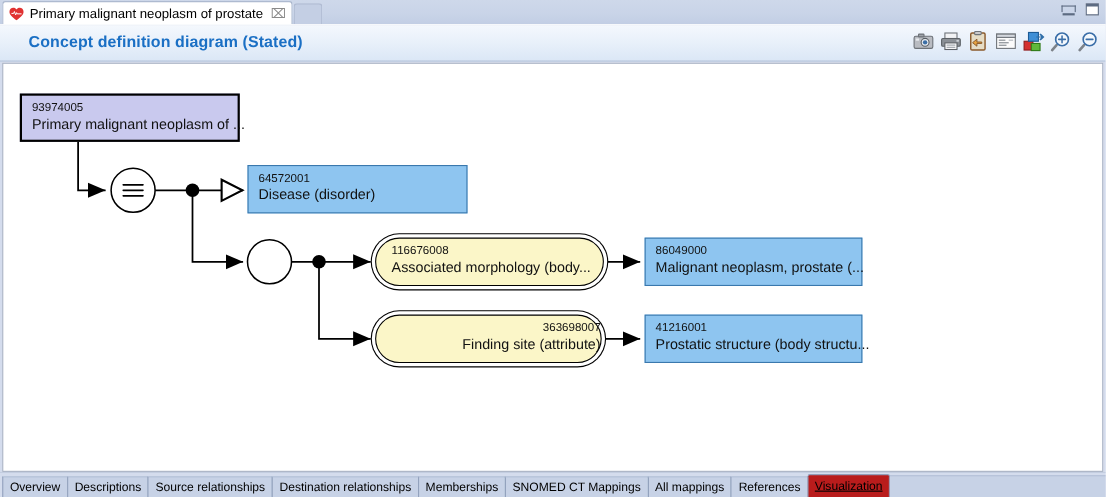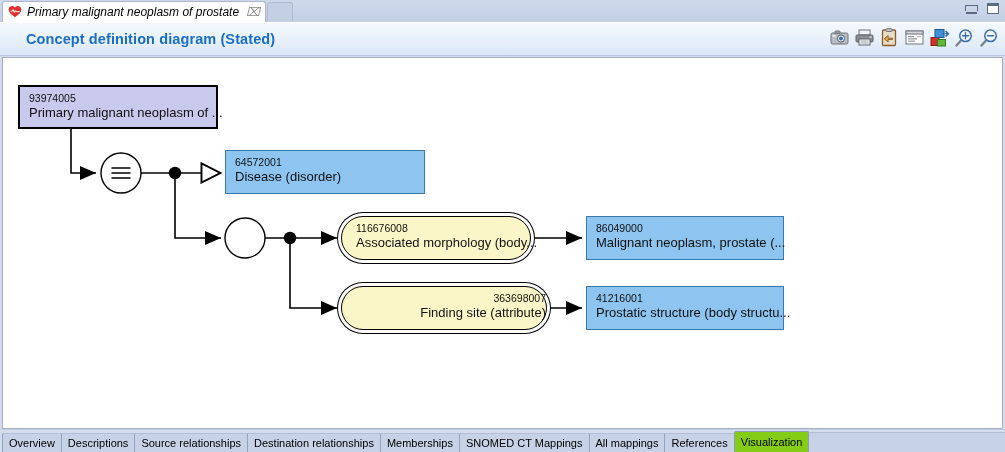--- a/index.html
+++ b/index.html
@@ -19,24 +19,23 @@
   #app {
     position: absolute; inset: 0;
     background: #d4dced;
     display: flex; flex-direction: column;
   }
 
   
   .titlebar {
     height: 22px;
     background: linear-gradient(to bottom, #ced8ea 0%, #c9d4e8 55%, #c2cee4 100%);
-    display: flex; align-items: center;
+    display: flex; align-items: flex-end;
     position: relative;
     flex: 0 0 auto;
-    font-style: italic;
   }
   .editor-tab {
     height: 21px;
     margin-left: 2px;
     padding: 0 6px 0 5px;
     background: #ffffff;
     border: 1px solid #a9b6cc;
     border-bottom: none;
     border-radius: 3px 3px 0 0;
     display: flex; align-items: center; gap: 5px;
@@ -159,26 +158,27 @@
     display: flex; align-items: center;
     font-size: 11px; color: #000; white-space: nowrap;
     background: #c7d2e6;
     border-left: 1px solid #93a2bd;
     border-right: 1px solid #93a2bd;
     border-top: 1px solid #b2bfd6;
     box-sizing: border-box;
     margin-right: -1px;
   }
   .ptab.active {
-    background: #84cc16;
+    background: #b91c1c;
     height: 21px;
     border: 1px solid #8d9cb8;
     border-bottom: none;
     border-radius: 2px 2px 0 0;
     z-index: 2;
+    text-decoration: underline;
   }
   .tab-rest { flex: 1 1 auto; height: 19px; background: #c7d2e6; border-top: 1px solid #b2bfd6; }
 </style>
 </head>
 <body>
 
 <div id="app">
 
   <div class="titlebar">
     <div class="editor-tab">
@@ -315,21 +315,21 @@
       <div class="node concept-focus" style="left:15px;top:27px;width:200px;height:44px;">
         <span class="sctid">93974005</span>
         <span class="term">Primary malignant neoplasm of ...</span>
       </div>
 
       <div class="node concept" style="left:222px;top:92px;width:200px;height:44px;">
         <span class="sctid">64572001</span>
         <span class="term">Disease (disorder)</span>
       </div>
 
-      <div class="node attribute" style="left:338px;top:158px;width:190px;height:44px;">
+      <div class="node attribute" style="left:338px;top:158px;width:208px;height:44px;">
         <span class="sctid">116676008</span>
         <span class="term">Associated morphology (body...</span>
       </div>
 
       <div class="node concept" style="left:583px;top:158px;width:198px;height:44px;">
         <span class="sctid">86049000</span>
         <span class="term">Malignant neoplasm, prostate (...</span>
       </div>
 
       <div class="node attribute" style="left:338px;top:228px;width:206px;height:44px;text-align:right;">

